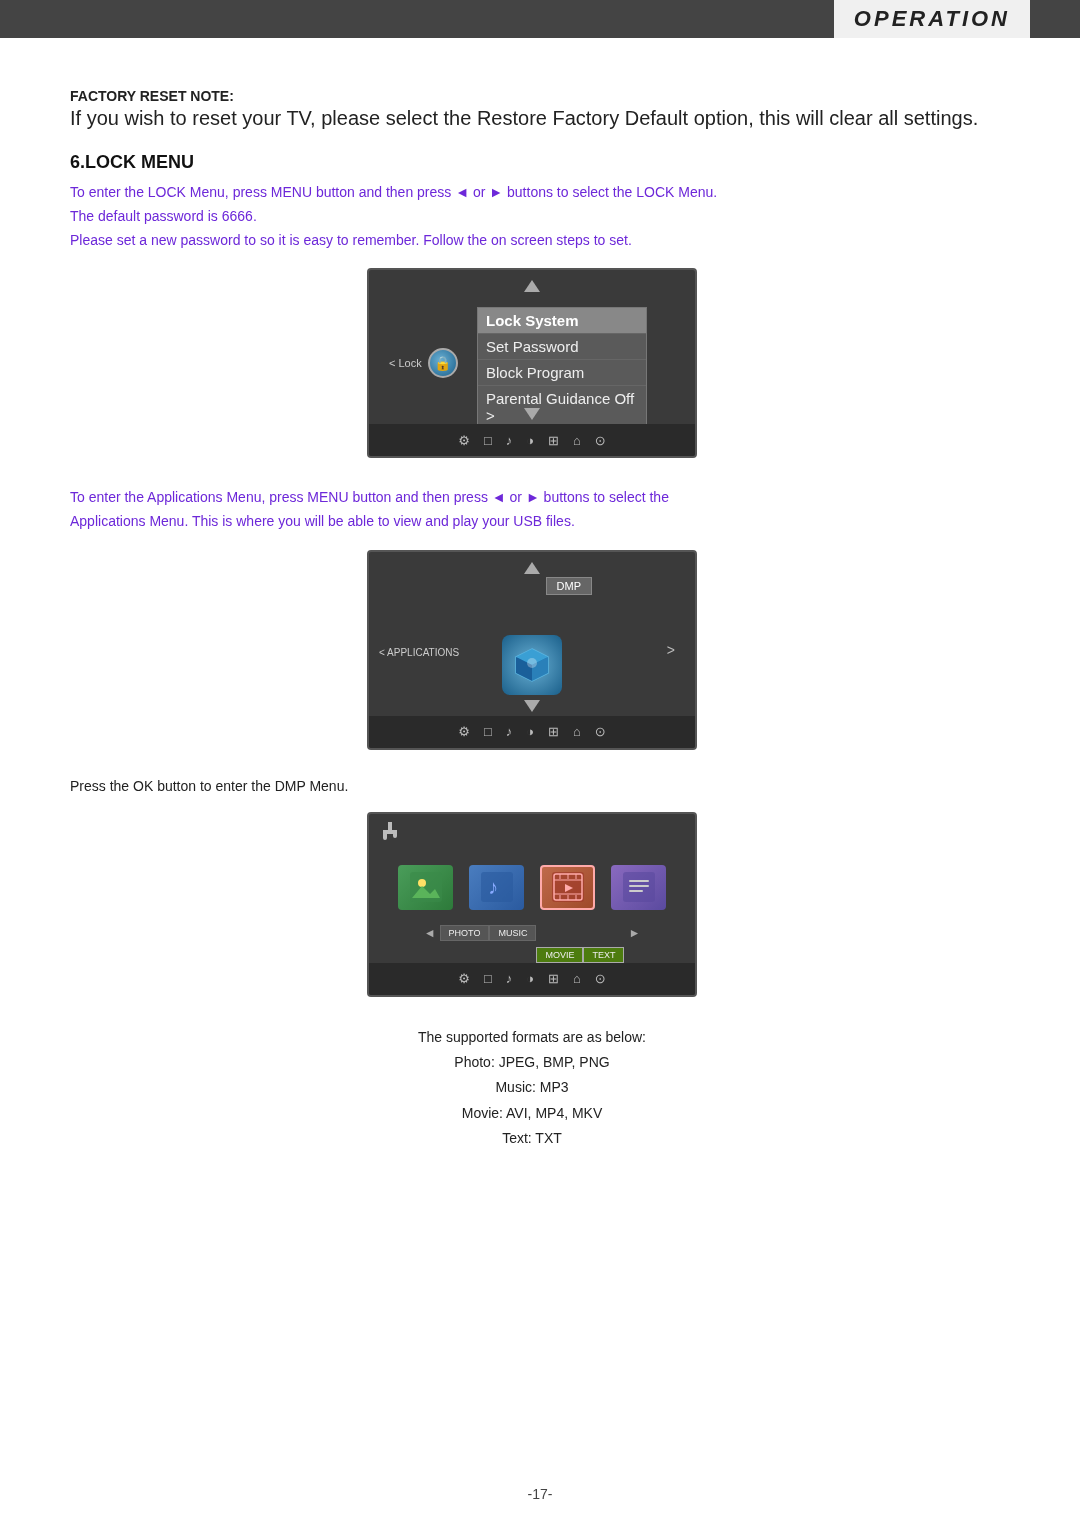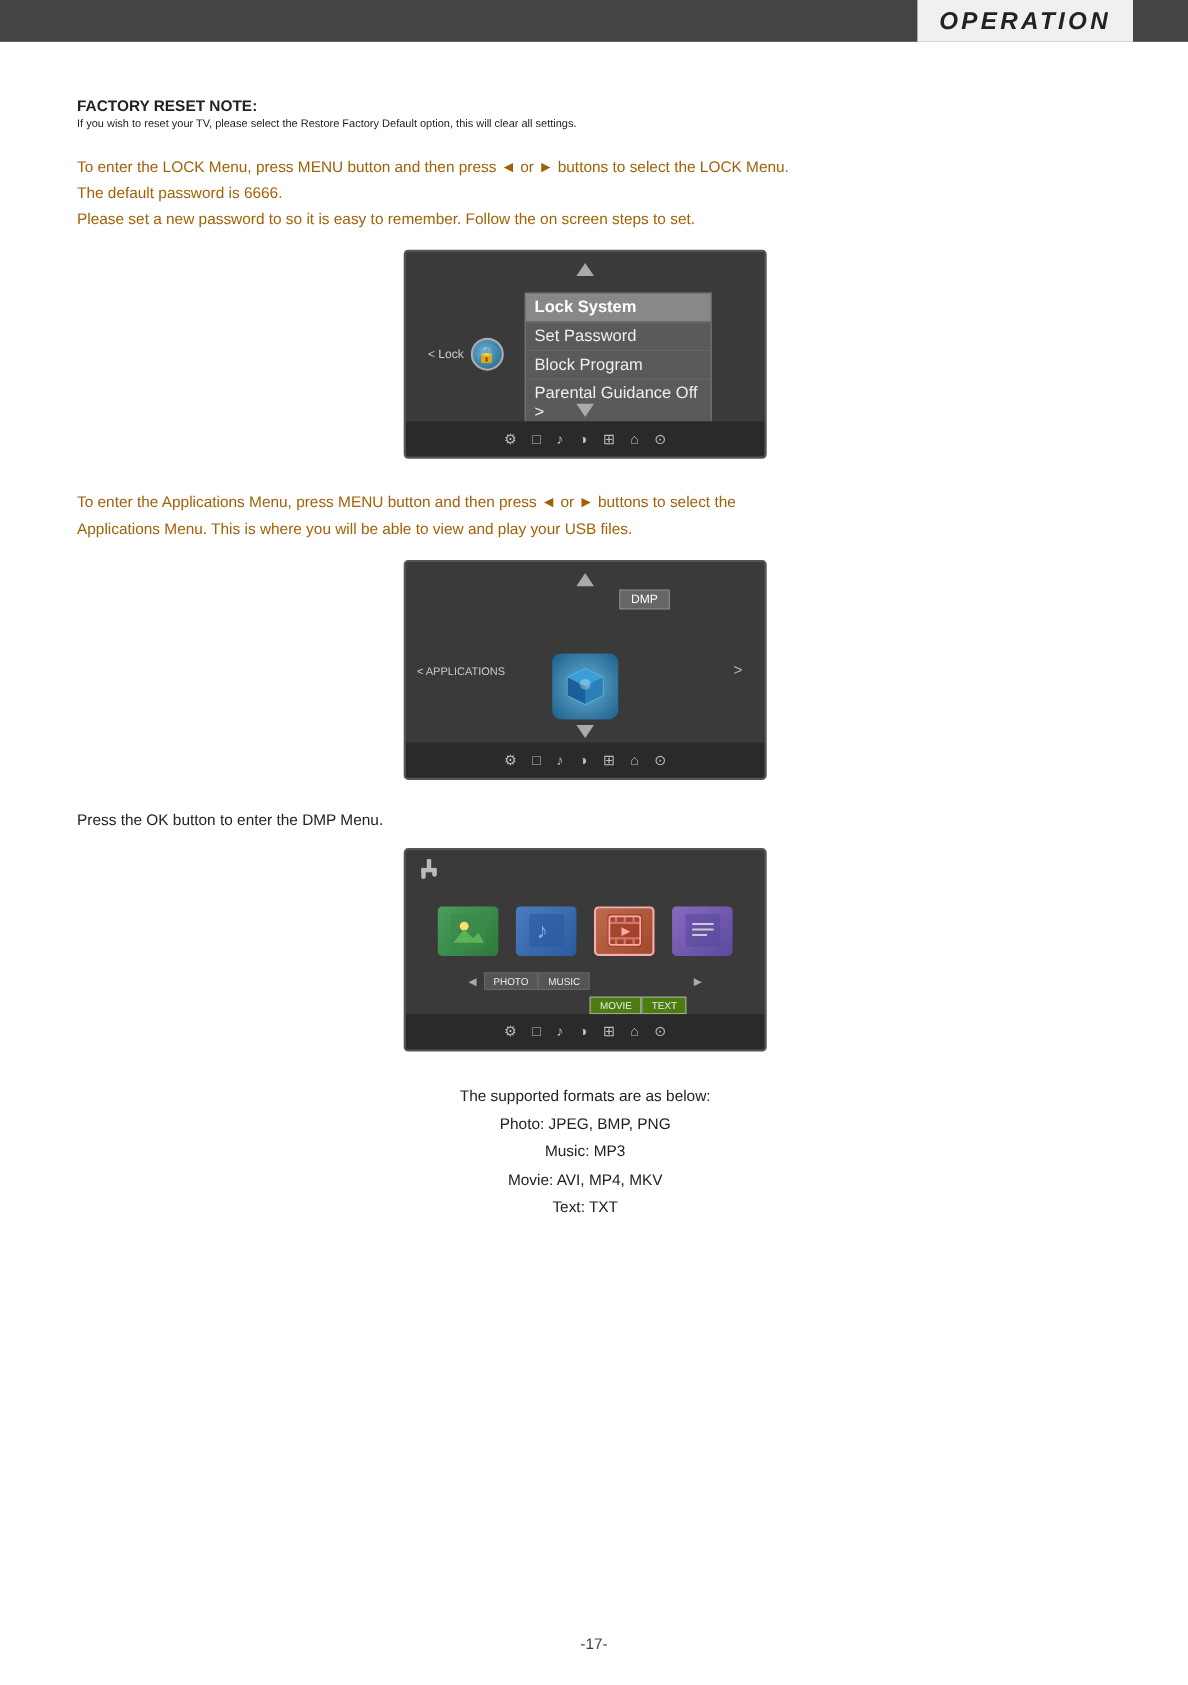--- a/index.html
+++ b/index.html
@@ -20,38 +20,38 @@
     
     .factory-reset-note {
       margin-bottom: 22px;
     }
     .factory-reset-note .note-title {
       font-weight: bold;
       font-size: 14px;
       margin-bottom: 3px;
     }
     .factory-reset-note .note-body {
-      font-size: 10px;
+      font-size: 20px;
       color: #222;
     }
 
     
     .lock-menu-section {
       margin-bottom: 28px;
     }
     .section-heading {
       font-size: 18px;
       font-weight: bold;
       margin-bottom: 8px;
       color: #111;
     }
     .section-body {
       font-size: 14px;
       line-height: 1.7;
-      color: #a16207;
+      color: #6d28d9;
       margin-bottom: 16px;
     }
 
     
     .tv-screen {
       display: flex;
       justify-content: center;
       margin-bottom: 28px;
     }
     .screen-box {
@@ -190,21 +190,21 @@
       right: 20px;
       top: 50%;
       transform: translateY(-50%);
       color: #bbb;
       font-size: 14px;
     }
 
     .apps-dmp-label {
       position: absolute;
       top: 25px;
-      right: 86px;
+      right: 103px;
       background: #666;
       border: 1px solid #888;
       padding: 2px 10px;
       font-size: 11px;
       color: #fff;
     }
 
     
     .cube-icon {
       width: 60px;
@@ -361,20 +361,21 @@
 </div>
 
 <div class="page-content">
 
   <div class="factory-reset-note">
     <div class="note-title sub-heading">FACTORY RESET NOTE:</div>
     <div class="note-body">If you wish to reset your TV, please select the Restore Factory Default option, this will clear all settings.</div>
   </div>
 
   <div class="lock-menu-section">
+    <div class="section-heading">6.LOCK MENU</div>
     <div class="section-body">
       <span>To enter the LOCK Menu, press MENU button and then press ◄ or ► buttons to select the LOCK Menu.</span><br>
       <span>The default password is 6666.</span><br>
       <span>Please set a new password to so it is easy to remember. Follow the on screen steps to set.</span>
     </div>
 
     <div class="tv-screen">
       <div class="screen-box lock-screen">
         <div class="lock-screen-inner">
 

